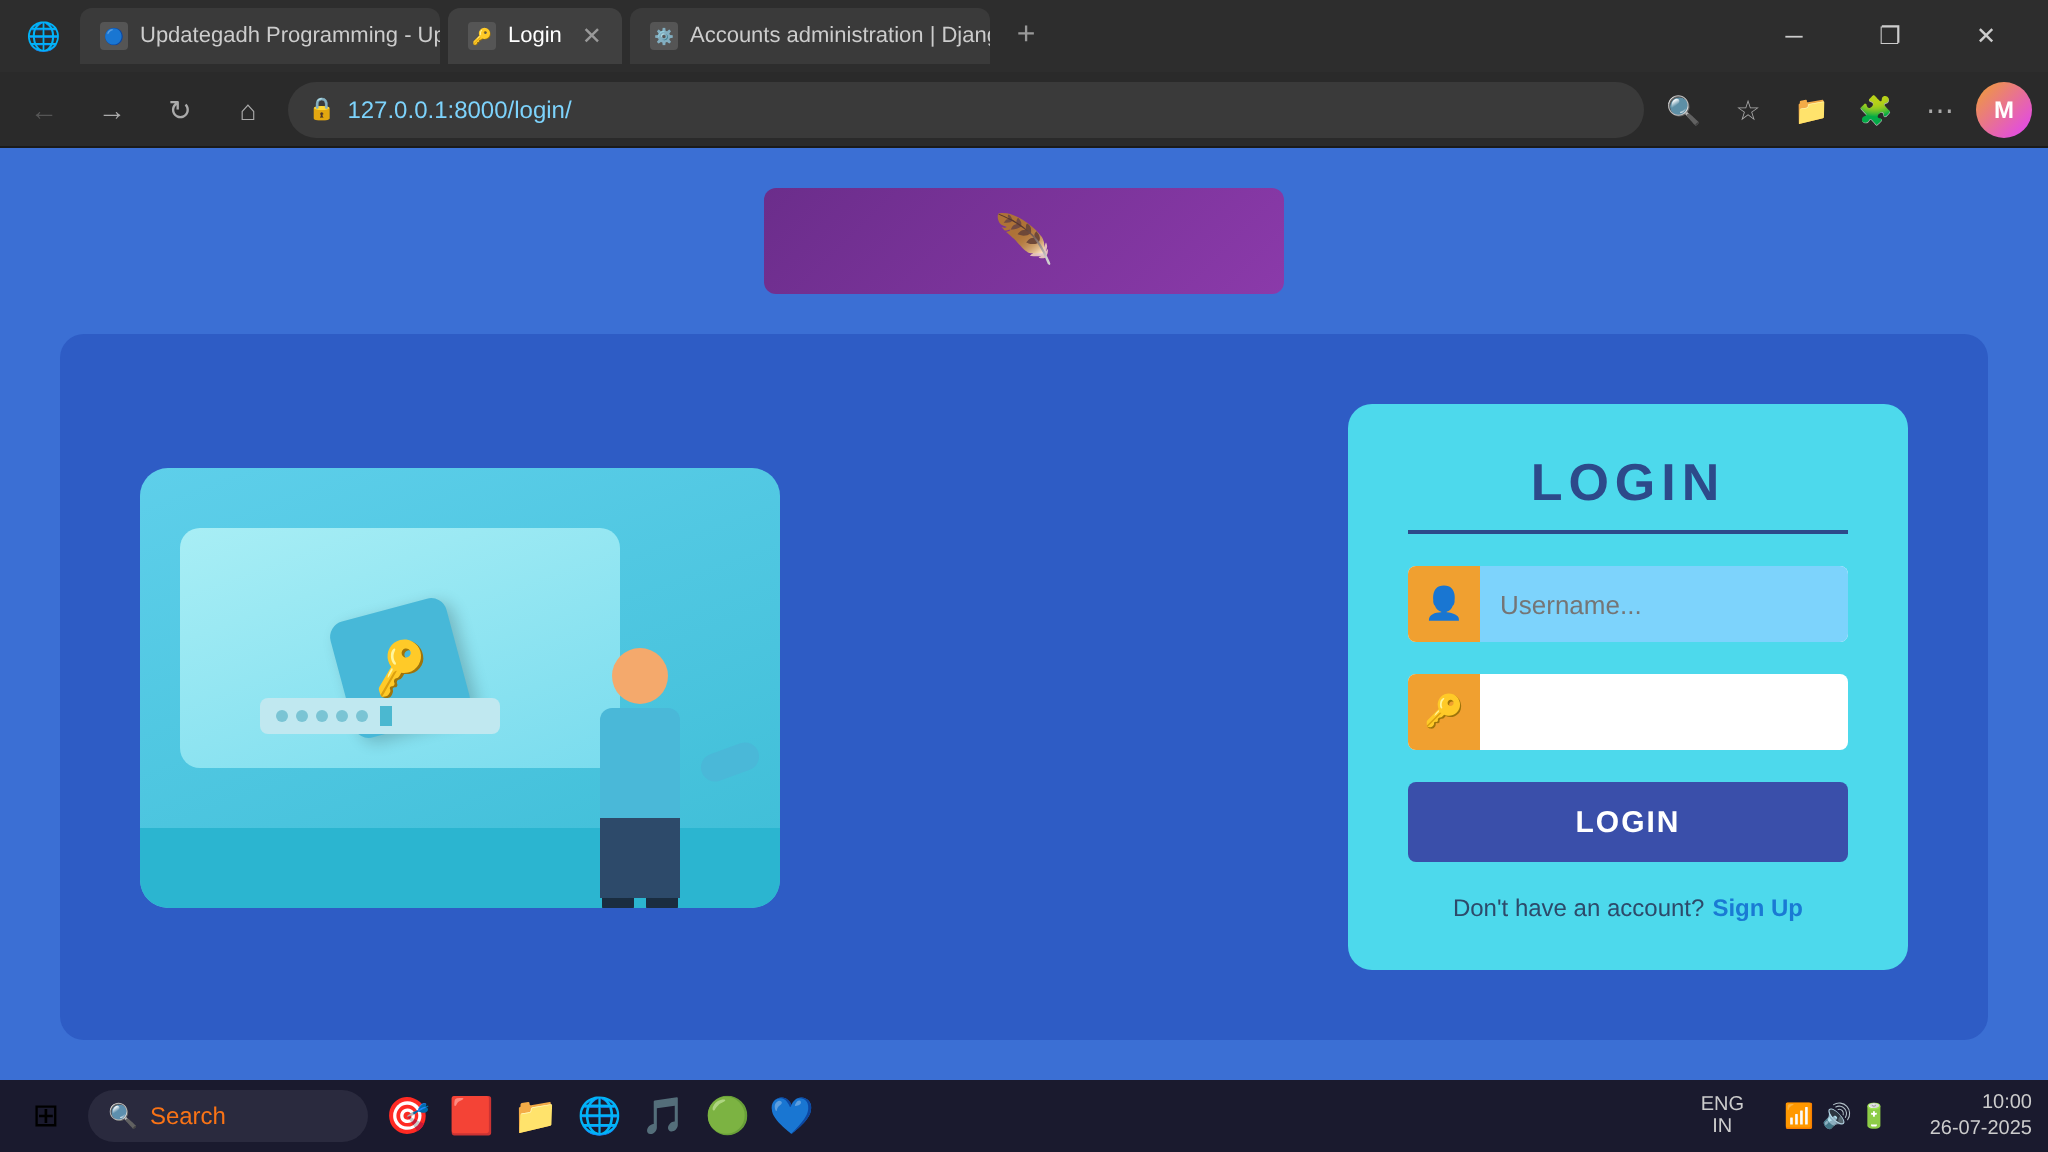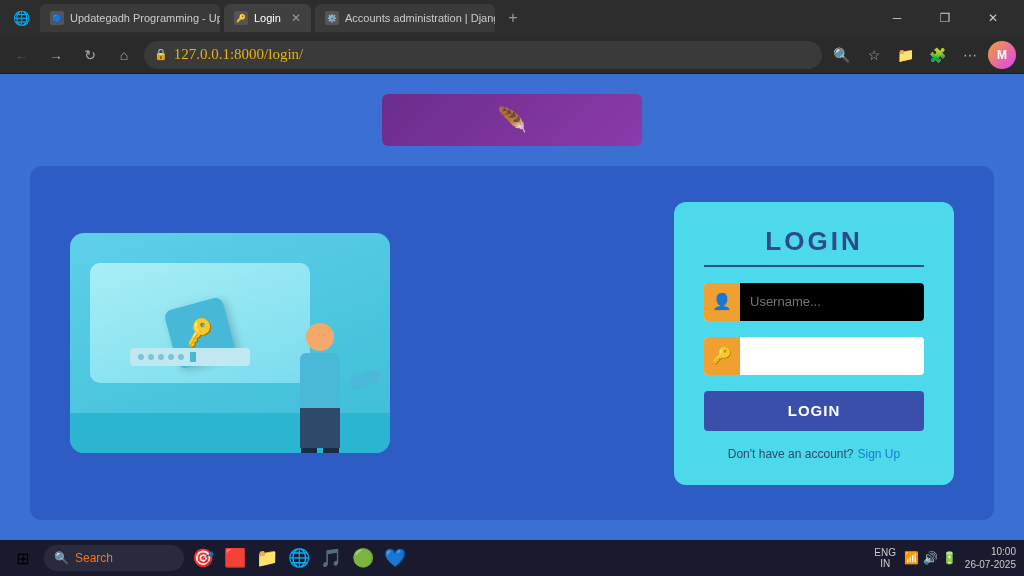--- a/index.html
+++ b/index.html
@@ -123,21 +123,21 @@
       height: 28px;
       background: #3a3a3a;
       border-radius: 14px;
       display: flex;
       align-items: center;
       padding: 0 10px;
       gap: 6px;
     }
 
     .address-bar .lock-icon { color: #aaa; font-size: 11px; }
-    .address-bar .url-text { color: #eab308; font-size: 15px; font-family: Liberation Serif, serif; }
+    .address-bar .url-text { color: #7dd3fc; font-size: 12px; }
 
     .toolbar-actions {
       display: flex;
       gap: 4px;
       align-items: center;
     }
 
     .toolbar-actions .action-btn {
       width: 28px;
       height: 28px;
@@ -390,21 +390,21 @@
     }
 
     .input-field {
       flex: 1;
       height: 38px;
       border: none;
       outline: none;
       padding: 0 10px;
       font-size: 13px;
       color: #666;
-      background: #000000;
+      background: #7dd3fc;
     }
 
     .login-btn {
       width: 100%;
       height: 40px;
       background: #3a4faa;
       color: white;
       border: none;
       border-radius: 4px;
       font-size: 15px;
@@ -426,21 +426,21 @@
     .login-link-line {
       display: flex;
       gap: 4px;
       align-items: center;
     }
 
     .login-link {
       color: #1a7ad4;
       cursor: pointer;
       text-decoration: none;
-      font-weight: 400;
+      font-weight: 700;
     }
 
     
     .taskbar {
       width: 100%;
       height: 36px;
       background: #1a1a2e;
       display: flex;
       align-items: center;
       padding: 0 8px;
@@ -482,21 +482,21 @@
       display: flex;
       align-items: center;
       justify-content: center;
       font-size: 16px;
       cursor: pointer;
     }
 
     .taskbar-right {
       display: flex;
       align-items: center;
-      gap: 8px;
+      gap: 20px;
       margin-left: auto;
     }
 
     .taskbar-sys-icons {
       display: flex;
       gap: 4px;
       color: #ccc;
       font-size: 12px;
     }
 

